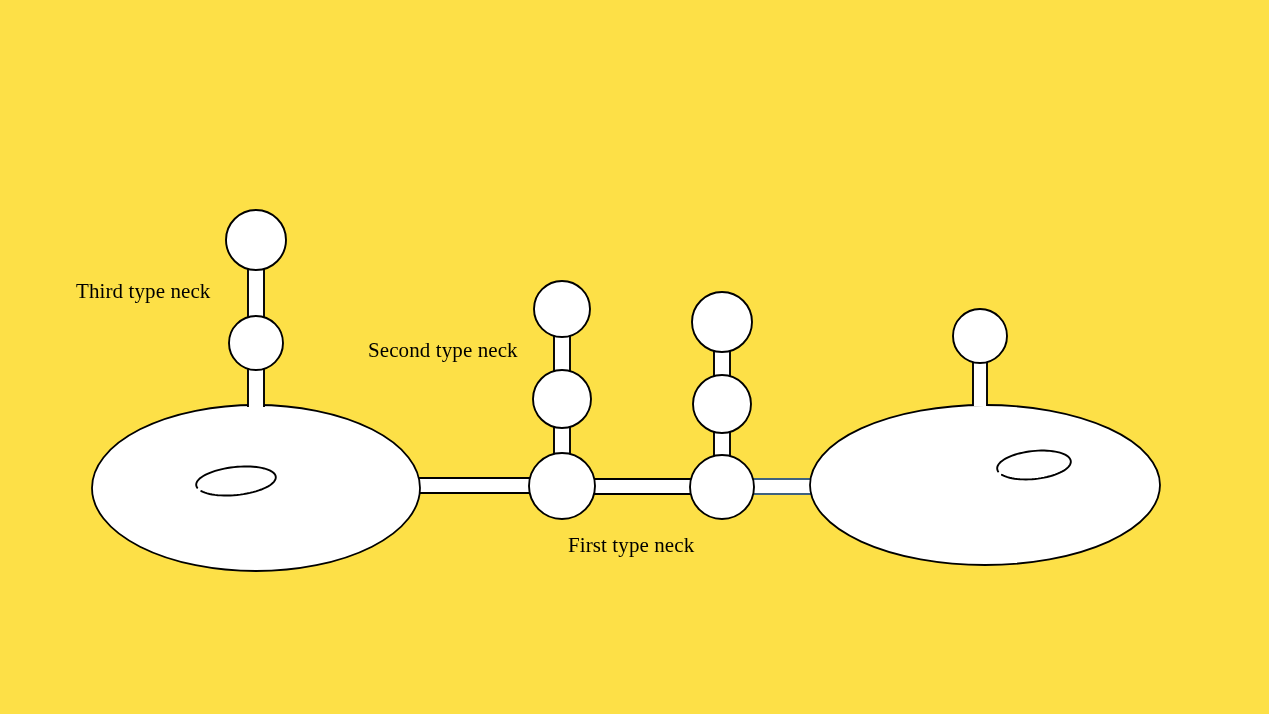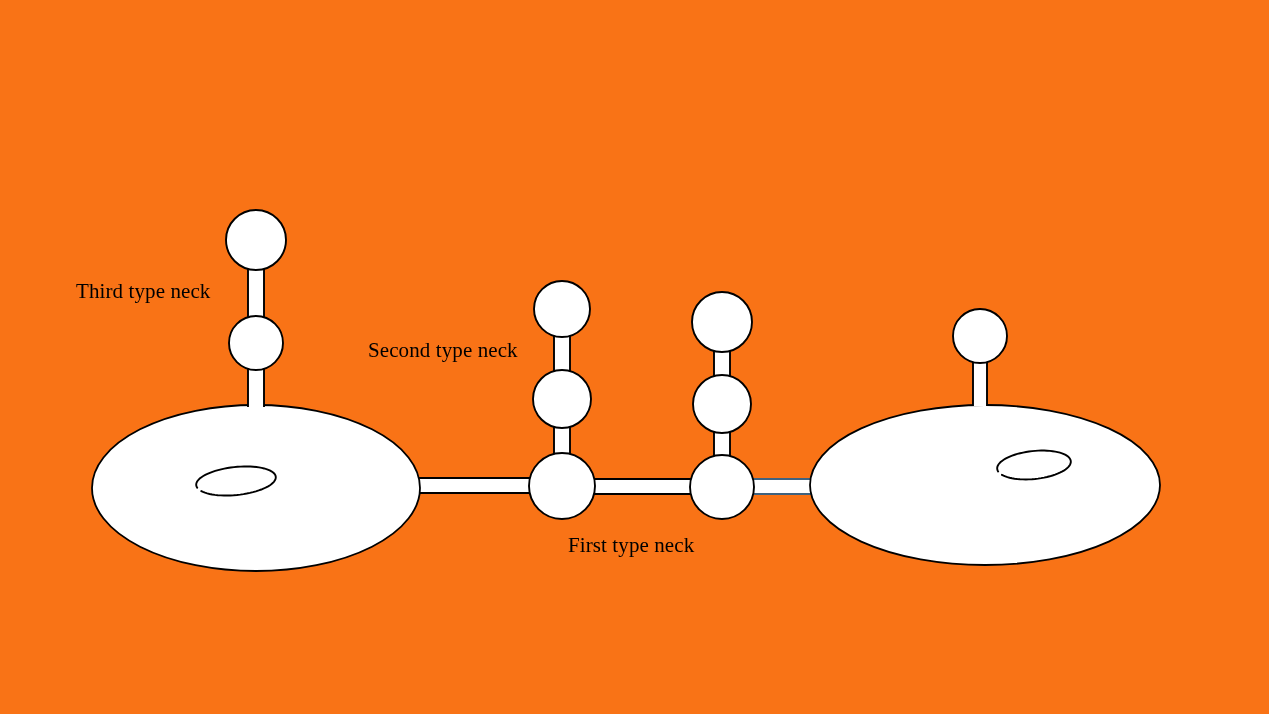--- a/index.html
+++ b/index.html
@@ -11,21 +11,21 @@
   body {
     width: 1269px;
     height: 714px;
     overflow: hidden;
     font-family: "Liberation Serif", "DejaVu Serif", serif;
   }
   #diagram-root {
     position: relative;
     width: 1269px;
     height: 714px;
-    background: #f97316;
+    background: #fde047;
   }
   svg#diagram-svg {
     display: block;
     width: 1269px;
     height: 714px;
   }
   .surface-outline {
     fill: #ffffff;
     stroke: #000000;
     stroke-width: 1.8;

